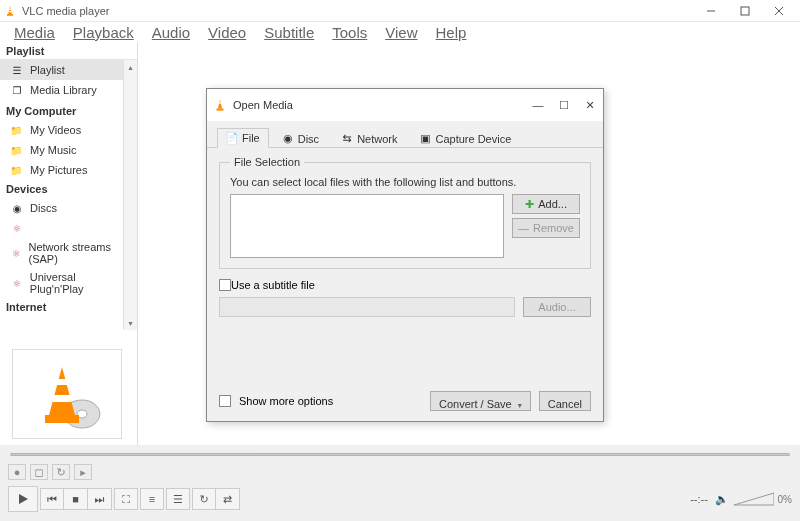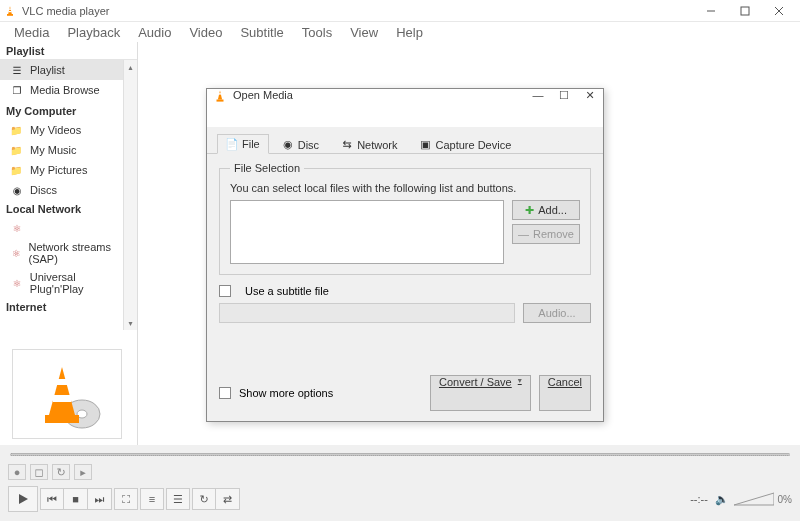--- a/index.html
+++ b/index.html
@@ -8,21 +8,21 @@
 
 .titlebar { height: 22px; background: #fff; display: flex; align-items: center; padding: 0 4px; border-bottom: 1px solid #e8e8e8; }
 .titlebar .cone { width: 12px; height: 12px; margin-right: 6px; }
 .titlebar-title { flex: 1; color: #555; font-size: 11px; }
 .win-btns { display: flex; }
 .win-btn { width: 34px; height: 22px; display: flex; align-items: center; justify-content: center; color: #666; }
 .win-btn svg { display:block; }
 
 
 .menubar { height: 20px; background: #fff; display: flex; align-items: center; padding: 0 6px; gap: 2px; }
-.menu-item { padding: 2px 8px; color: #666; font-size: 13px; }
+.menu-item { padding: 2px 8px; color: #666; font-size: 15px; text-decoration: underline; }
 
 
 .main { display: flex; height: 403px; background:#bef264; }
 
 
 .sidebar { width: 138px; background: #fff; border-right: 1px solid #ddd; position: relative; }
 .side-head { height: 18px; display: flex; align-items: center; padding: 0 6px; font-weight: bold; color: #333; border-bottom: 1px solid #e4e4e4; }
 .side-section { padding-bottom: 2px; }
 .side-title { font-weight: bold; color: #333; padding: 3px 6px; font-size: 11px; display:flex; align-items:center; }
 .side-item { display: flex; align-items: center; gap: 6px; padding: 3px 6px 3px 10px; color: #333; }
@@ -40,50 +40,50 @@
 .cols { flex: 1; display: flex; align-items: center; }
 .col { padding: 0 8px; color: #444; }
 .col.title { width: 150px; }
 .col.dur { width: 60px; }
 .view-btn { width: 18px; height: 14px; border: 1px solid #aaa; margin-right: 4px; display:flex; align-items:center; justify-content:center; }
 .search { width: 160px; height: 16px; border: 1px solid #ccc; padding: 0 4px; color: #999; font-style: italic; background:#fff; }
 .content-body { flex:1; background:#fff; }
 
 
 .modal { position: absolute; left: 206px; top: 88px; width: 398px; height: 334px; background: #f0f0f0; border: 1px solid #888; box-shadow: 2px 2px 8px rgba(0,0,0,0.2); display:flex; flex-direction:column; }
-.modal-title { height: 38px; display: flex; padding: 0 6px; background:#fff; }
+.modal-title { height: 32px; display: flex; align-items: center; padding: 0 6px; background:#fff; }
 .modal-title .cone { width: 14px; height: 14px; margin-right: 6px; }
 .modal-title .t { flex: 1; color: #333; }
 .modal-title .mbtns { display:flex; gap:12px; }
 .modal-title .mbtn { width: 14px; text-align: center; color: #444; }
 
 .tabs { display: flex; gap: 4px; padding: 6px 10px 0 10px; border-bottom: 1px solid #ccc; }
 .tab { display: flex; align-items: center; gap: 4px; padding: 3px 8px; border: 1px solid transparent; border-bottom: none; color: #333; position:relative; top:1px; }
 .tab.active { background: #f0f0f0; border-color: #ccc; border-bottom: 1px solid #f0f0f0; }
 .tab .ti { width: 12px; height: 12px; display:flex; align-items:center; justify-content:center; }
 
 .modal-body { flex:1; padding: 8px 12px; }
 fieldset { border: 1px solid #ccc; padding: 8px 10px 10px 10px; margin-bottom: 10px; }
 legend { padding: 0 4px; color: #333; }
 .hint { color: #333; margin-bottom: 6px; }
 .file-row { display: flex; gap: 8px; }
 .file-list { flex: 1; height: 64px; background: #fff; border: 1px solid #aaa; }
 .file-btns { display:flex; flex-direction:column; gap:4px; width:68px; }
 .btn { height: 20px; border: 1px solid #aaa; background: #e1e1e1; display:flex; align-items:center; justify-content:center; gap:4px; color:#333; }
 .btn.disabled { color:#999; }
 
-.sub-row { display:flex; align-items:center; gap:14px; margin-top:6px; }
+.sub-row { display:flex; align-items:center; gap:0; margin-top:6px; }
 .chk { width:12px; height:12px; border:1px solid #888; background:#fff; }
 .sub-path-row { display:flex; gap:8px; margin-top:6px; }
 .sub-path { flex:1; height:20px; background:#e8e8e8; border:1px solid #ccc; }
 .browse { width:68px; }
 
 .modal-foot { display:flex; align-items:center; padding: 4px 12px 10px 12px; gap:8px; }
 .modal-foot .spacer { flex:1; }
-.dd-btn { height:36px; padding:0 8px; border:1px solid #aaa; background:#e1e1e1; display:flex; align-items:flex-start; gap:6px; color:#333;text-decoration:underline; }
+.dd-btn { height:20px; padding:0 8px; border:1px solid #aaa; background:#e1e1e1; display:flex; align-items:flex-end; gap:6px; color:#333; }
 .dd-arrow { font-size:8px; color:#666; }
 
 
 .seek { height: 18px; background: #f0f0f0; padding: 4px 10px; display:flex; align-items:center; }
 .seek-groove { flex:1; height:3px; background:#ccc; border-radius:2px; position:relative; border-top:1px dotted #999; border-bottom:1px dotted #999;}
 .row-icons { height: 18px; padding: 0 8px; display:flex; align-items:center; gap:4px; }
 .mini { width:18px; height:16px; border:1px solid #ccc; background:#eee; display:flex; align-items:center; justify-content:center; color:#888; }
 .controls { height: 36px; padding: 2px 8px; display:flex; align-items:center; gap:2px; }
 .ctrl { width:24px; height:22px; border:1px solid #ccc; background:#f5f5f5; display:flex; align-items:center; justify-content:center; color:#555; }
 .ctrl.big { width:30px; height:26px; }
@@ -144,44 +144,44 @@
   <div class="sidebar">
     <div class="side-head">Playlist</div>
 
     <div class="side-section">
       <div class="side-item active">
         <span class="ico">☰</span>
         <span>Playlist</span>
       </div>
       <div class="side-item">
         <span class="ico">❐</span>
-        <span>Media Browse</span>
+        <span>Media Library</span>
       </div>
     </div>
 
     <div class="side-title">My Computer</div>
     <div class="side-item">
         <span class="ico" style="color:#e69b2e">📁</span>
         <span>My Videos</span>
       </div>
     <div class="side-item">
         <span class="ico" style="color:#e69b2e">📁</span>
         <span>My Music</span>
       </div>
     <div class="side-item">
         <span class="ico" style="color:#e69b2e">📁</span>
         <span>My Pictures</span>
       </div>
 
+    <div class="side-title">Devices</div>
     <div class="side-item">
         <span class="ico">◉</span>
         <span>Discs</span>
       </div>
 
-    <div class="side-title">Local Network</div>
     <div class="side-item">
         <span class="ico" style="color:#c66">⚛</span>
       </div>
     <div class="side-item">
         <span class="ico" style="color:#c66">⚛</span>
         <span>Network streams (SAP)</span>
       </div>
     <div class="side-item">
         <span class="ico" style="color:#c66">⚛</span>
         <span>Universal Plug'n'Play</span>

